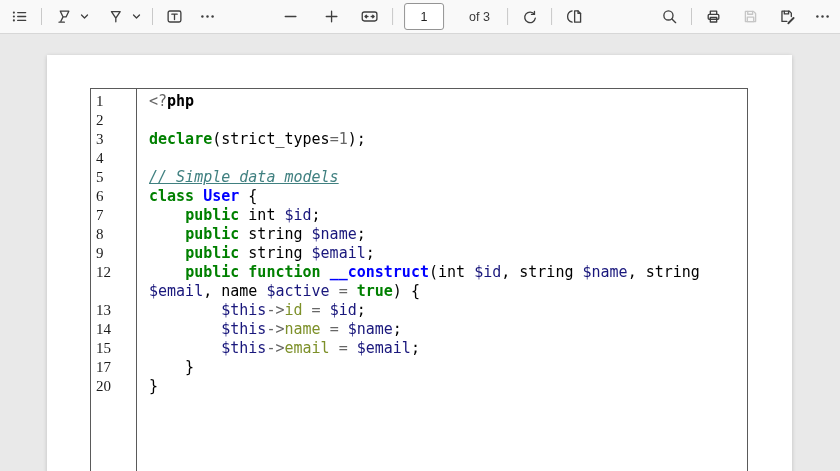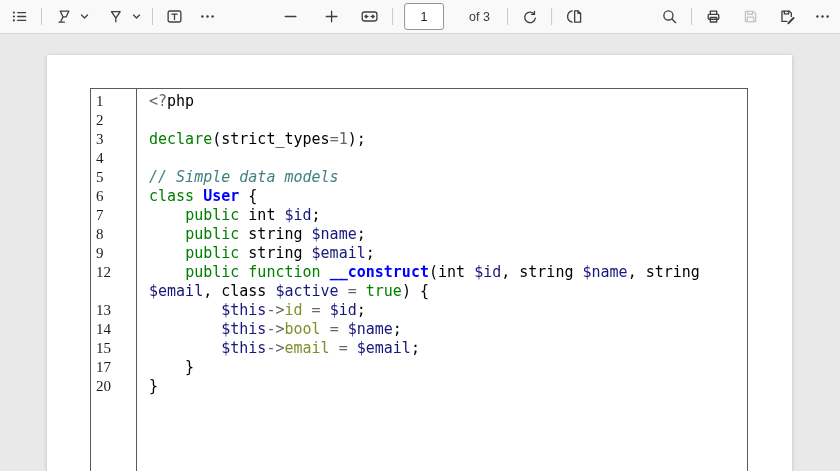--- a/index.html
+++ b/index.html
@@ -33,29 +33,29 @@
   .codebox::before{content:"";position:absolute;left:45px;top:0;bottom:0;width:1px;
     background:var(--code_border,#5a5a5a);}
   .rows{position:absolute;left:0;top:3px;right:0;}
   .row{display:flex;height:19px;line-height:19px;}
   .num{flex:none;width:46px;padding-left:5px;box-sizing:border-box;
     font-family:"Liberation Serif",serif;font-size:15px;color:#1c1c1c;}
   .line{flex:1;padding-left:12px;white-space:pre;
     font-family:"DejaVu Sans Mono",monospace;font-size:15px;color:#000;}
   
   .tok-p  {color:var(--plain,#000);}
-  .tok-b  {color:var(--plain,#000);font-weight:normal;margin-top:47px;}
-  .tok-kw {color:var(--keyword,#008000);font-weight:normal;}
+  .tok-b  {color:var(--plain,#000);font-weight:bold;margin-top:47px;}
+  .tok-kw {color:var(--keyword,#008000);font-weight:bold;}
   .tok-cls{color:var(--class_name,#0000FF);font-weight:bold;text-align:center;}
   .tok-fn {color:var(--function_name,#0000FF);font-weight:bold;}
   .tok-var{color:var(--variable,#19177C);}
   .tok-prop{color:var(--property,#7D9029);}
   .tok-op {color:var(--operator,#666666);}
   .tok-num{color:var(--number,#666666);}
-  .tok-com{color:var(--comment,#408080);font-style:italic;}
+  .tok-com{color:var(--comment,#408080);font-style:italic;text-decoration:underline;}
 </style>
 </head>
 <body>
 
 <div class="toolbar">
 
   <div class="tb-group tb-left">
     <button class="tb-btn">
       <svg class="icon" width="17" height="17" viewBox="0 0 16 16">
         <circle class="dots" cx="2.7" cy="4.3" r="1"></circle>
@@ -217,29 +217,29 @@
           <div class="row">
             <span class="num">9</span>
             <span class="line"><span class="tok-p">    </span><span class="tok-kw">public</span><span class="tok-p"> string </span><span class="tok-var">$email</span><span class="tok-p">;</span></span>
           </div>
           <div class="row">
             <span class="num">12</span>
             <span class="line"><span class="tok-p">    </span><span class="tok-kw">public</span><span class="tok-p"> </span><span class="tok-kw">function</span><span class="tok-p"> </span><span class="tok-fn">__construct</span><span class="tok-p">(int </span><span class="tok-var">$id</span><span class="tok-p">, string </span><span class="tok-var">$name</span><span class="tok-p">, string</span></span>
           </div>
           <div class="row">
             <span class="num"></span>
-            <span class="line"><span class="tok-var">$email</span><span class="tok-p">, class </span><span class="tok-var">$active</span><span class="tok-p"> </span><span class="tok-op">=</span><span class="tok-p"> </span><span class="tok-kw">true</span><span class="tok-p">) {</span></span>
+            <span class="line"><span class="tok-var">$email</span><span class="tok-p">, name </span><span class="tok-var">$active</span><span class="tok-p"> </span><span class="tok-op">=</span><span class="tok-p"> </span><span class="tok-kw">true</span><span class="tok-p">) {</span></span>
           </div>
           <div class="row">
             <span class="num">13</span>
             <span class="line"><span class="tok-p">        </span><span class="tok-var">$this</span><span class="tok-op">-&gt;</span><span class="tok-prop">id</span><span class="tok-p"> </span><span class="tok-op">=</span><span class="tok-p"> </span><span class="tok-var">$id</span><span class="tok-p">;</span></span>
           </div>
           <div class="row">
             <span class="num">14</span>
-            <span class="line"><span class="tok-p">        </span><span class="tok-var">$this</span><span class="tok-op">-&gt;</span><span class="tok-prop">bool</span><span class="tok-p"> </span><span class="tok-op">=</span><span class="tok-p"> </span><span class="tok-var">$name</span><span class="tok-p">;</span></span>
+            <span class="line"><span class="tok-p">        </span><span class="tok-var">$this</span><span class="tok-op">-&gt;</span><span class="tok-prop">name</span><span class="tok-p"> </span><span class="tok-op">=</span><span class="tok-p"> </span><span class="tok-var">$name</span><span class="tok-p">;</span></span>
           </div>
           <div class="row">
             <span class="num">15</span>
             <span class="line"><span class="tok-p">        </span><span class="tok-var">$this</span><span class="tok-op">-&gt;</span><span class="tok-prop">email</span><span class="tok-p"> </span><span class="tok-op">=</span><span class="tok-p"> </span><span class="tok-var">$email</span><span class="tok-p">;</span></span>
           </div>
           <div class="row">
             <span class="num">17</span>
             <span class="line"><span class="tok-p">    }</span></span>
           </div>
           <div class="row">

